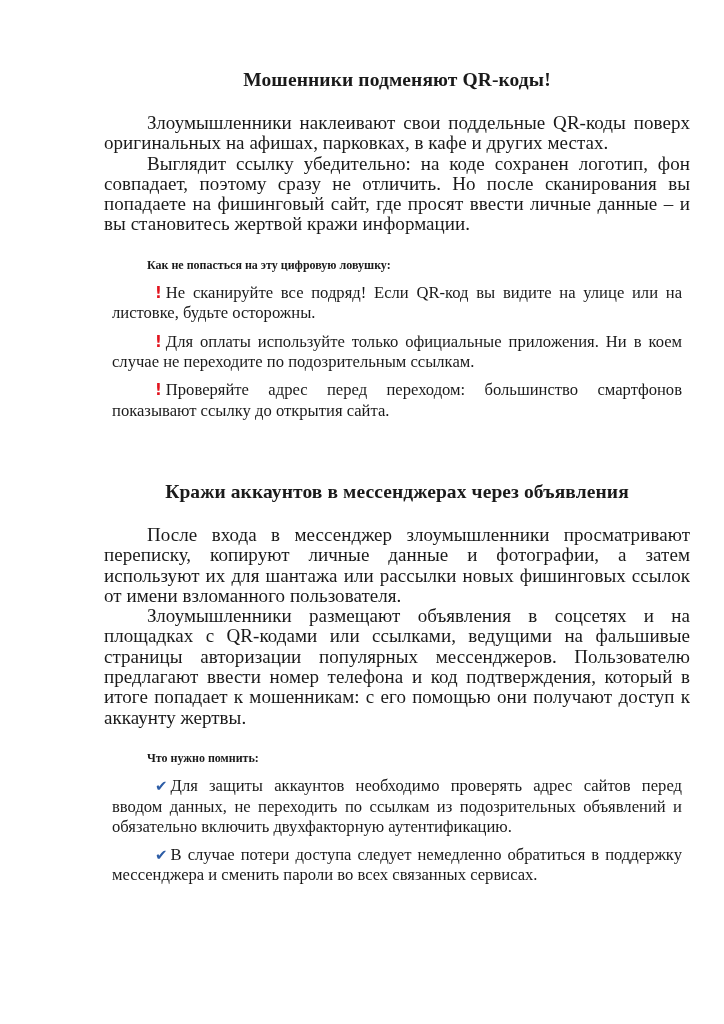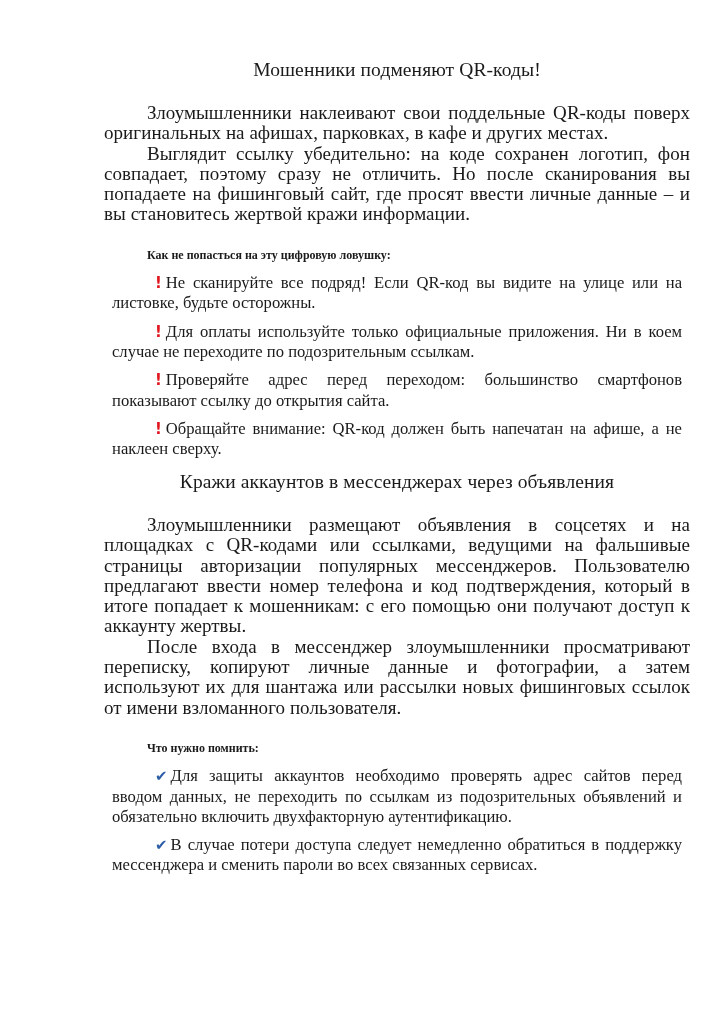--- a/index.html
+++ b/index.html
@@ -15,24 +15,24 @@
     font-family: "Liberation Serif", "DejaVu Serif", serif;
     color: #1a1a1a;
   }
   .page {
     position: absolute;
     left: 104px;
     top: 0;
     width: 586px;
   }
   .title {
-    font-weight: normal;
+    font-weight: bold;
     text-align: center;
     font-size: 19.5px;
-    margin: 6px;
+    margin: 16px;
     line-height: 24px;
     letter-spacing: 0.1px;
   }
   .para {
     font-size: 19px;
     line-height: 20.3px;
     text-align: justify;
     text-indent: 43px;
     margin: 0;
     letter-spacing: 0.05px;
@@ -82,26 +82,25 @@
 
   <section id="section1">
     <h1 class="title">Мошенники подменяют QR-коды!</h1>
     <p class="para">Злоумышленники наклеивают свои поддельные QR-коды поверх оригинальных на афишах, парковках, в кафе и других местах.</p>
     <p class="para">Выглядит ссылку убедительно: на коде сохранен логотип, фон совпадает, поэтому сразу не отличить. Но после сканирования вы попадаете на фишинговый сайт, где просят ввести личные данные – и вы становитесь жертвой кражи информации.</p>
     <div class="gap"></div>
     <p class="subhead">Как не попасться на эту цифровую ловушку:</p>
     <p class="item"><span class="bang" style="color: rgb(226, 20, 30);">!</span><span>Не сканируйте все подряд! Если QR-код вы видите на улице или на листовке, будьте осторожны.</span></p>
     <p class="item"><span class="bang" style="color: rgb(226, 20, 30);">!</span><span>Для оплаты используйте только официальные приложения. Ни в коем случае не переходите по подозрительным ссылкам.</span></p>
     <p class="item"><span class="bang" style="color: rgb(226, 20, 30);">!</span><span>Проверяйте адрес перед переходом: большинство смартфонов показывают ссылку до открытия сайта.</span></p>
-    <p class="item"><span class="bang" style="color: rgb(226, 20, 30);">!</span><span>Обращайте внимание: QR-код должен быть напечатан на афише, а не наклеен сверху.</span></p>
   </section>
 
   <section id="section2">
     <h1 class="title">Кражи аккаунтов в мессенджерах через объявления</h1>
+    <p class="para">После входа в мессенджер злоумышленники просматривают переписку, копируют личные данные и фотографии, а затем используют их для шантажа или рассылки новых фишинговых ссылок от имени взломанного пользователя.</p>
     <p class="para">Злоумышленники размещают объявления в соцсетях и на площадках с QR-кодами или ссылками, ведущими на фальшивые страницы авторизации популярных мессенджеров. Пользователю предлагают ввести номер телефона и код подтверждения, который в итоге попадает к мошенникам: с его помощью они получают доступ к аккаунту жертвы.</p>
-    <p class="para">После входа в мессенджер злоумышленники просматривают переписку, копируют личные данные и фотографии, а затем используют их для шантажа или рассылки новых фишинговых ссылок от имени взломанного пользователя.</p>
     <div class="gap"></div>
     <p class="subhead">Что нужно помнить:</p>
     <p class="item"><span class="check" style="color: rgb(45, 93, 166);">✔</span><span>Для защиты аккаунтов необходимо проверять адрес сайтов перед вводом данных, не переходить по ссылкам из подозрительных объявлений и обязательно включить двухфакторную аутентификацию.</span></p>
     <p class="item"><span class="check" style="color: rgb(45, 93, 166);">✔</span><span>В случае потери доступа следует немедленно обратиться в поддержку мессенджера и сменить пароли во всех связанных сервисах.</span></p>
   </section>
 
 </div>
 
 </body></html>

